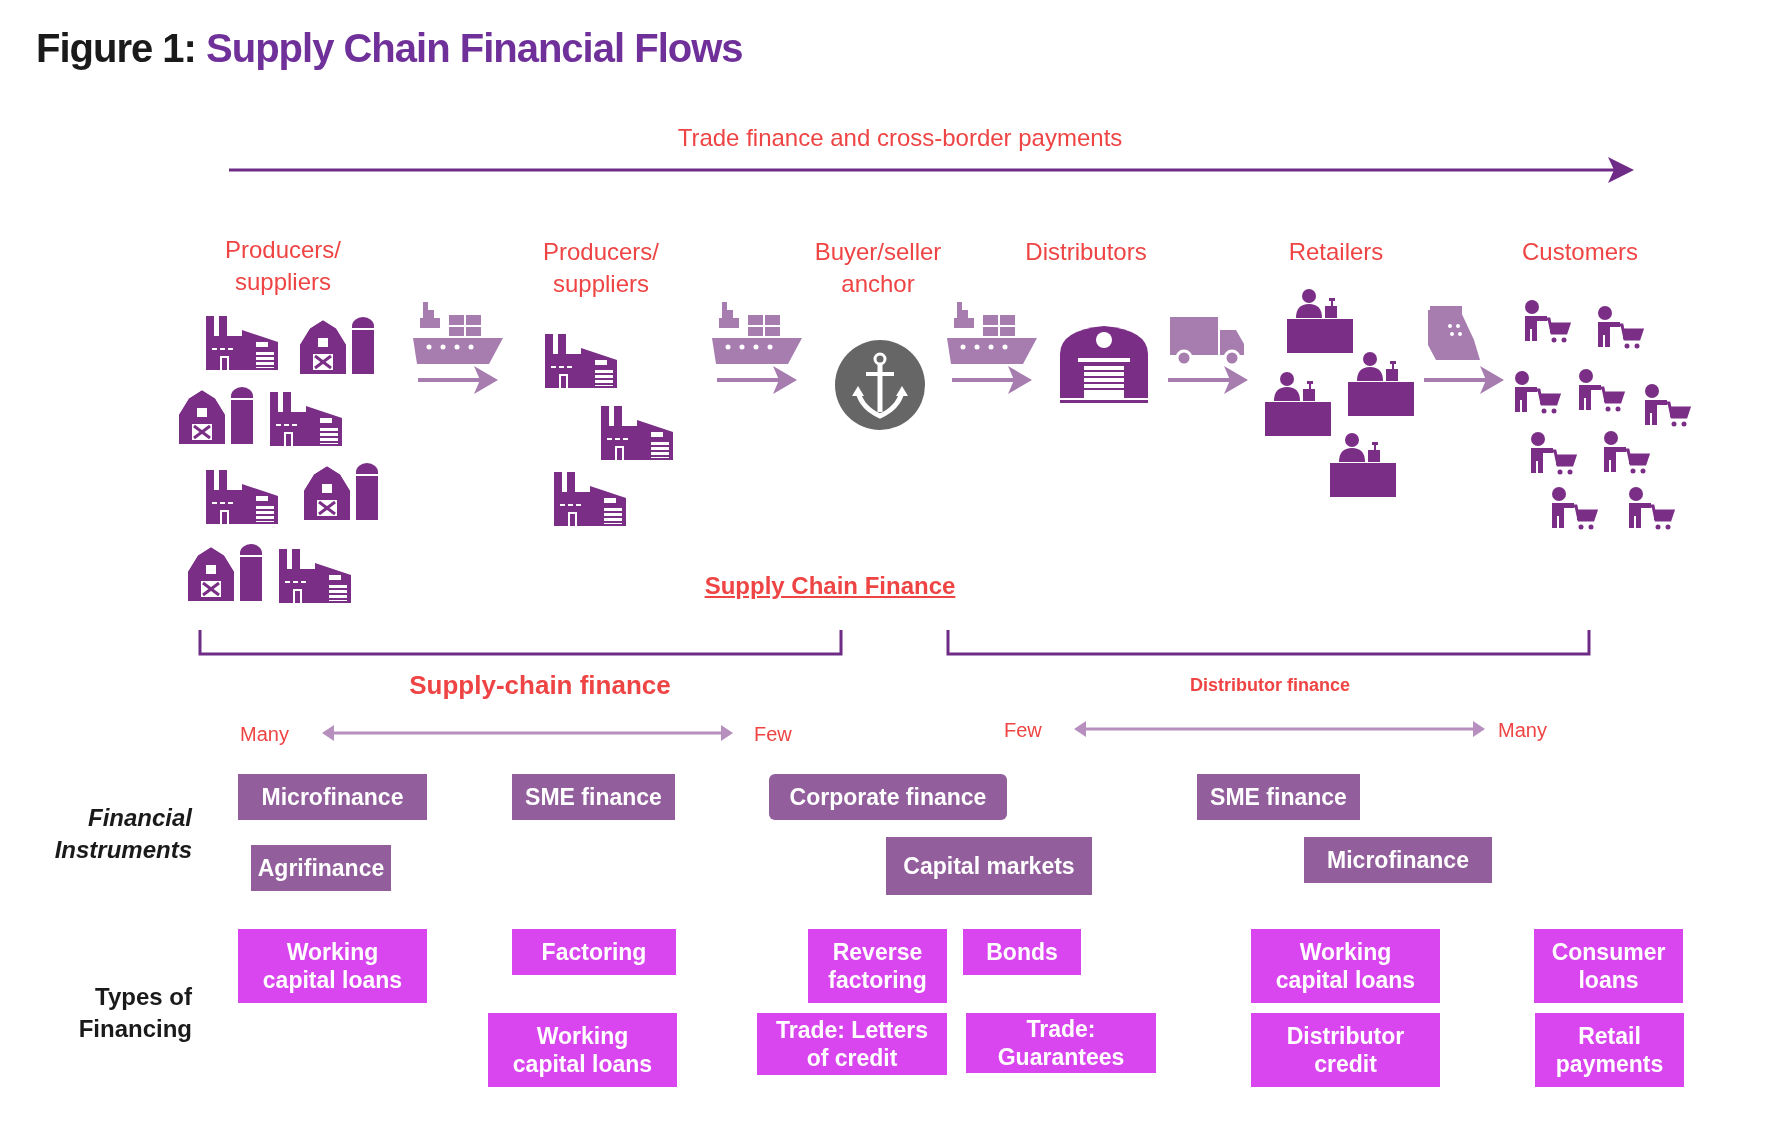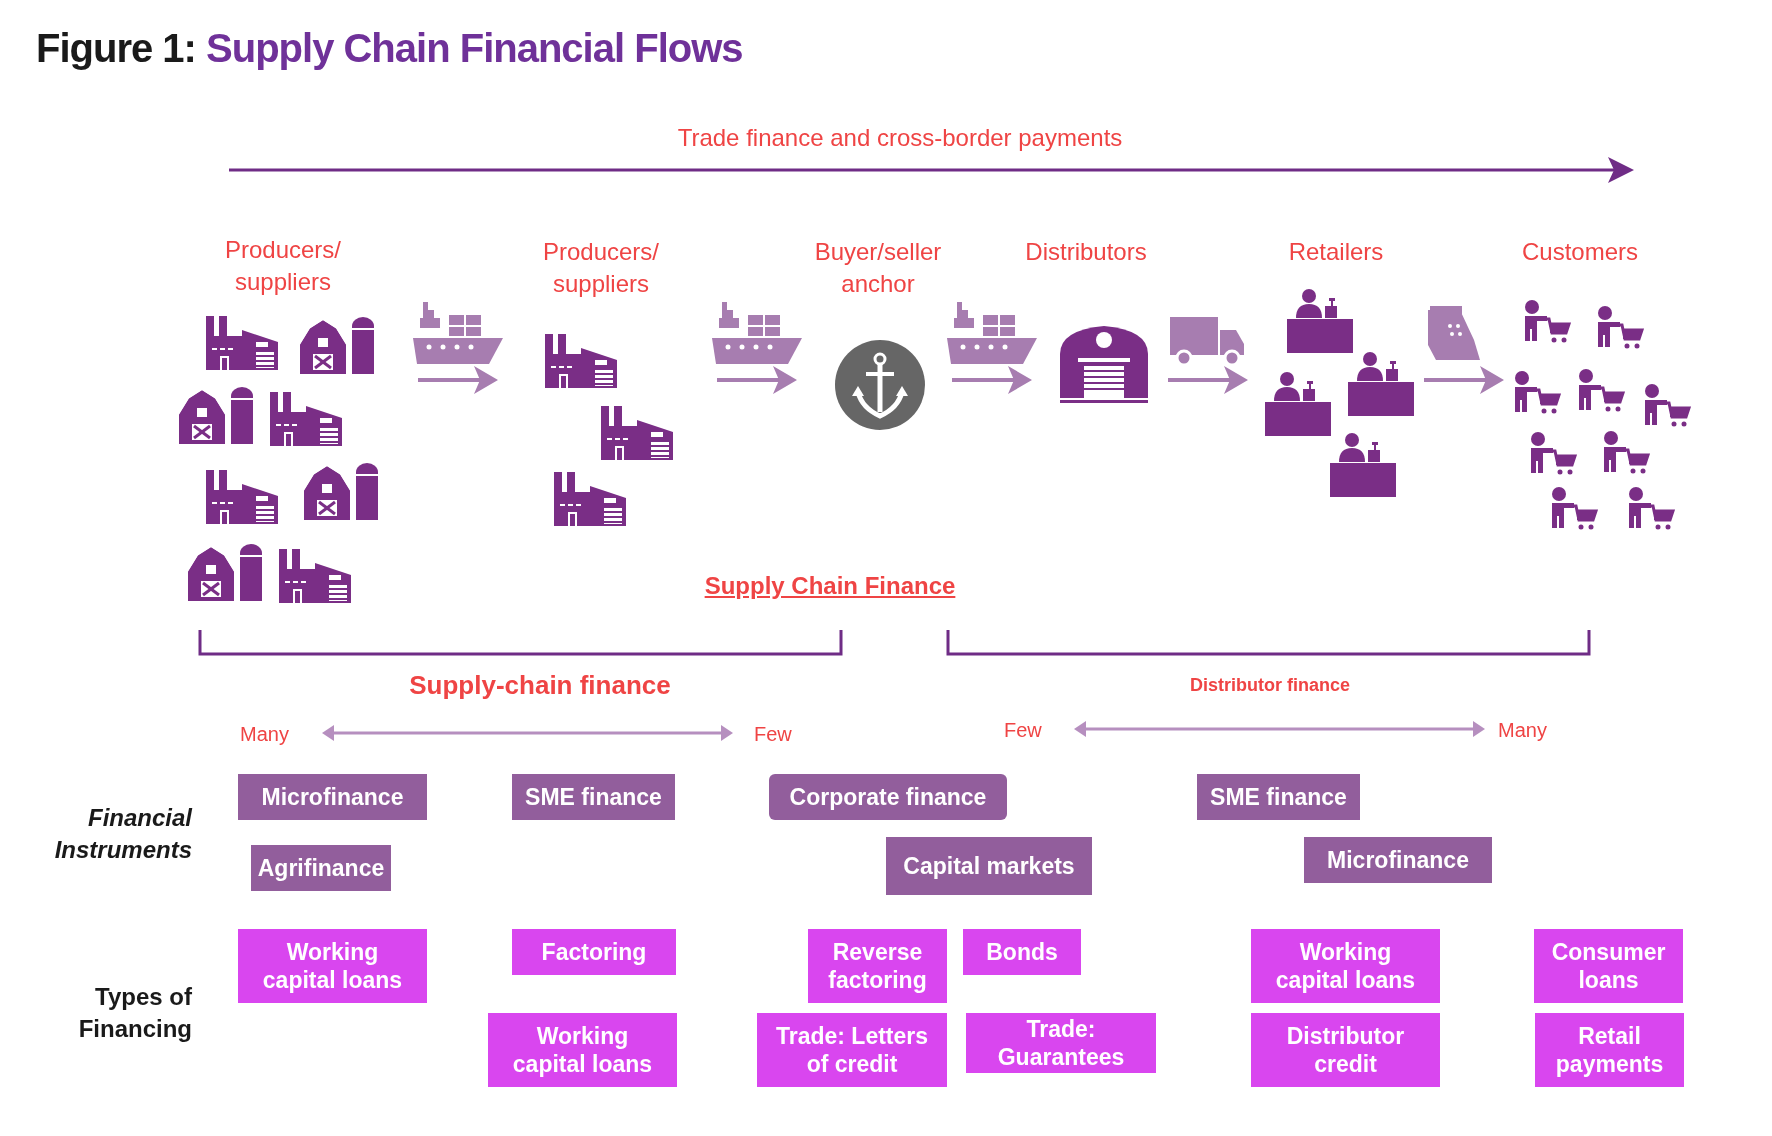--- a/index.html
+++ b/index.html
@@ -250,21 +250,21 @@
       <div>capital loans</div>
     </div>
 </div>
 <div class="box fin" style="left:808px;top:929px;width:139px;height:74px;">
   <div>
       <div>Reverse</div>
       <div>factoring</div>
     </div>
 </div>
 <div class="box fin" style="left:963px;top:929px;width:118px;height:46px;">Bonds</div>
-<div class="box fin" style="left:757px;top:1013px;width:190px;height:74px;">
+<div class="box fin" style="left:757px;top:1013px;width:190px;height:62px;">
   <div>
       <div>Trade: Letters</div>
       <div>of credit</div>
     </div>
 </div>
 <div class="box fin" style="left:966px;top:1013px;width:190px;height:60px;">
   <div>
       <div>Trade:</div>
       <div>Guarantees</div>
     </div>

